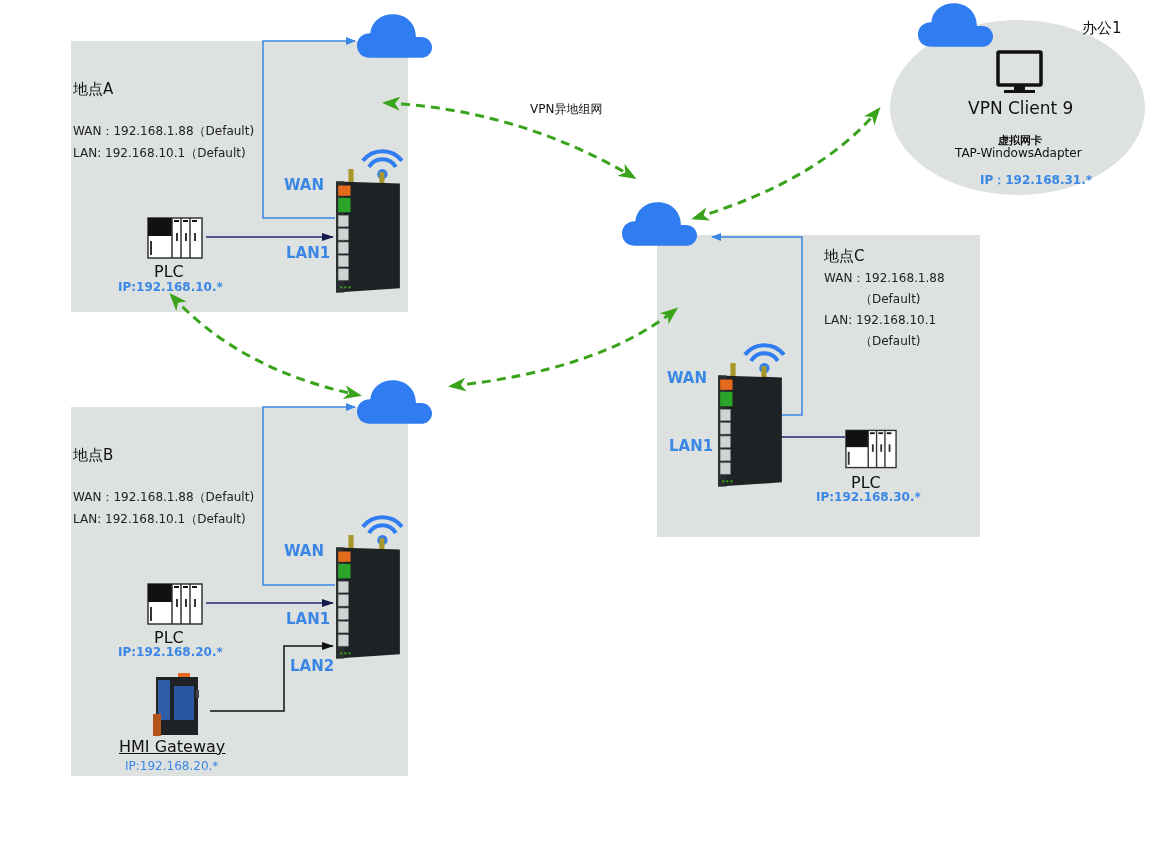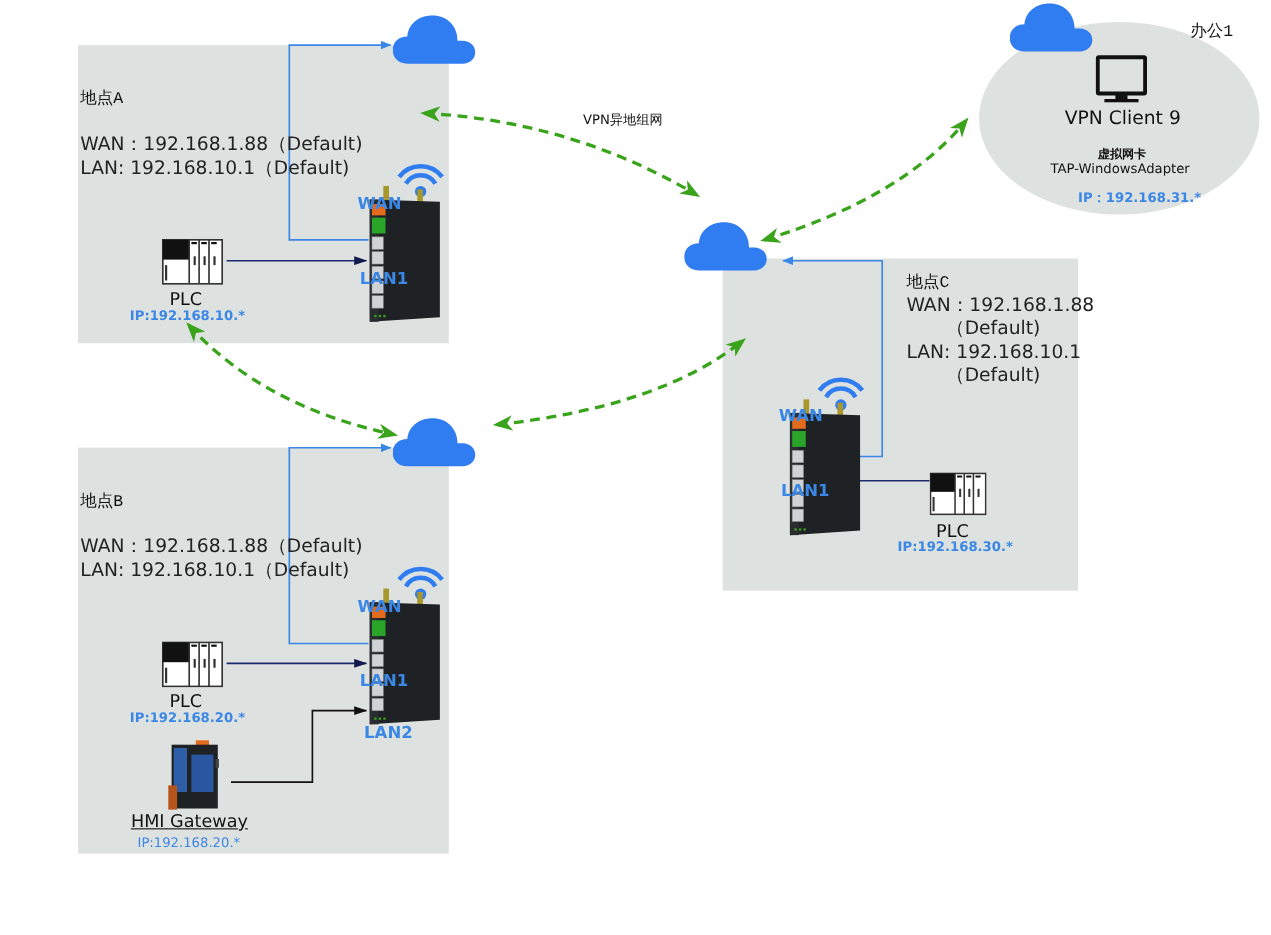--- a/index.html
+++ b/index.html
@@ -1,22 +1,22 @@
 <!DOCTYPE html>
 <html><head>
 <meta charset="utf-8">
 <style>
   html, body { margin: 0; padding: 0; background: #ffffff; }
   body { width: 1155px; height: 850px; position: relative; overflow: hidden;
          font-family: "DejaVu Sans", "Liberation Sans", sans-serif; color: #222; }
   .site { position: absolute; background: #dde1e0; }
   .abs { position: absolute; white-space: nowrap; }
-  .title { font-size: 15px; color: #111; font-family: Liberation Mono, monospace; }
-  .info { font-size: 17px; color: #222; line-height: 21px; text-align: right; }
-  .port { font-size: 15px; font-weight: bold; color: #3b87e6; margin-left: 41px; }
+  .title { font-size: 15px; color: #111; }
+  .info { font-size: 12px; color: #222; line-height: 21px; text-align: right; }
+  .port { font-size: 15px; font-weight: bold; color: #3b87e6; }
   .plc-label { font-size: 16px; color: #111; }
   .ip { font-size: 12px; font-weight: bold; color: #3b87e6; }
   .ip-light { font-size: 12px; color: #3b87e6; }
   .vpn-label { font-size: 12px; font-weight: normal; color: #111; }
   svg.overlay { position: absolute; left: 0; top: 0; }
   .client-oval { position: absolute; left: 890px; top: 20px; width: 255px; height: 175px;
                  border-radius: 50%; background: #dde1e0; }
 </style>
 </head>
 <body>

